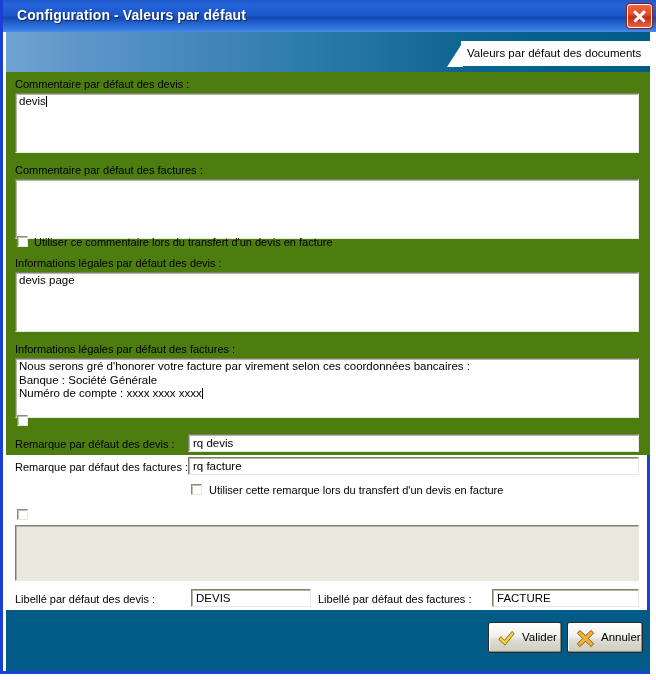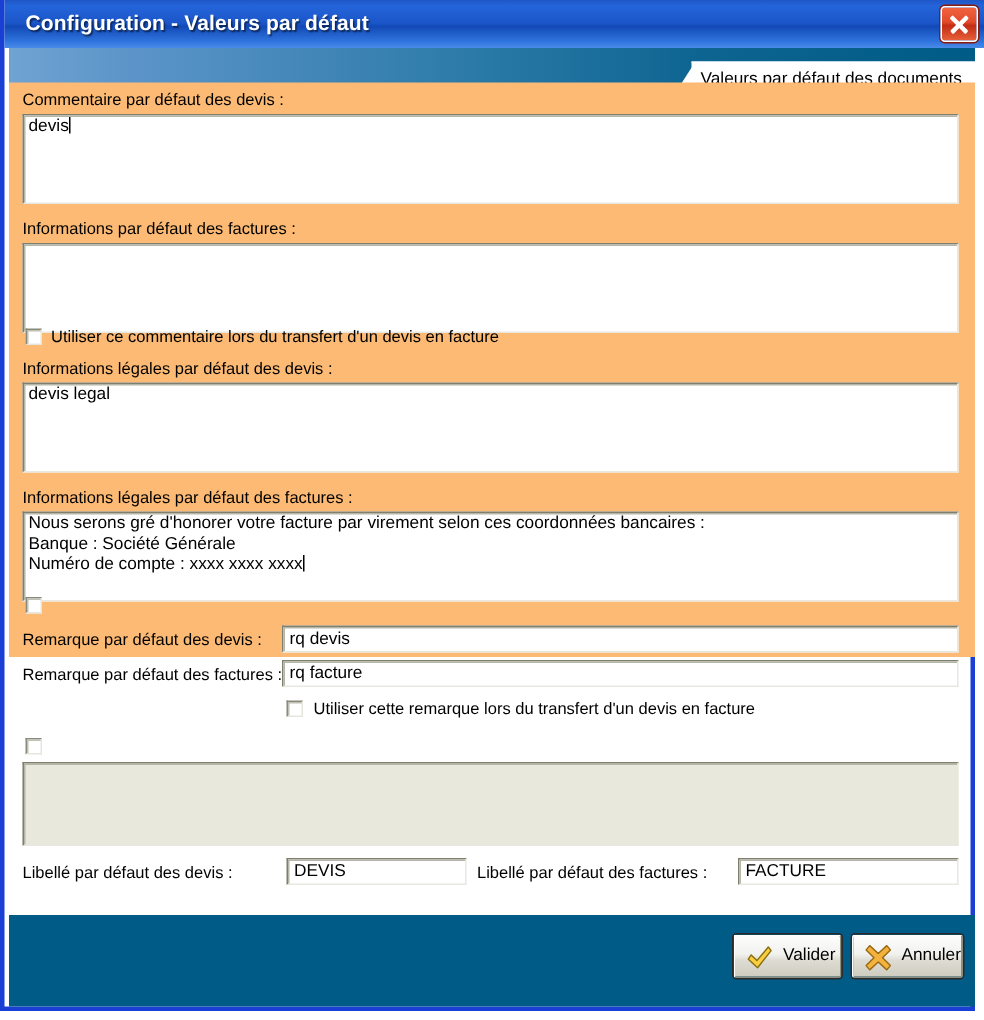--- a/index.html
+++ b/index.html
@@ -106,24 +106,24 @@
     padding: 5px 11px 0 6px;
     font-size: 11.5px;
     color: #000000;
     white-space: nowrap;
   }
 
   
   #content {
     position: absolute;
     left: 3px;
-    top: 55px;
+    top: 72px;
     width: 644px;
     height: 383px;
-    background: #fdba74;
+    background: #4d7c0f;
   }
 
   .fld-label {
     position: absolute;
     font-size: 11px;
     color: #000000;
     white-space: nowrap;
   }
 
   
@@ -249,31 +249,31 @@
     </div>
   </div>
 
   <div id="content">
 
     <span class="fld-label" style="left:9px; top:6px;">Commentaire par défaut des devis :</span>
     <div class="sunken" style="left:9px; top:21px; width:624px; height:60px;">
       <span class="ta-text"><span>devis</span><span class="caret"></span></span>
     </div>
 
-    <span class="fld-label" style="left:9px; top:92px;">Informations par défaut des factures :</span>
+    <span class="fld-label" style="left:9px; top:92px;">Commentaire par défaut des factures :</span>
     <div class="sunken" style="left:9px; top:107px; width:624px; height:60px;">
       <span class="ta-text"></span>
     </div>
 
     <div class="cbox" style="left:11px; top:164px;"></div>
     <span class="cbox-label" style="left:28px; top:164px;">Utiliser ce commentaire lors du transfert d'un devis en facture</span>
 
     <span class="fld-label" style="left:9px; top:185px;">Informations légales par défaut des devis :</span>
     <div class="sunken" style="left:9px; top:200px; width:624px; height:60px;">
-      <span class="ta-text">devis legal</span>
+      <span class="ta-text">devis page</span>
     </div>
 
     <span class="fld-label" style="left:9px; top:271px;">Informations légales par défaut des factures :</span>
     <div class="sunken" style="left:9px; top:286px; width:624px; height:60px;">
       <span class="ta-text"><span>Nous serons gré d'honorer votre facture par virement selon ces coordonnées bancaires :
 Banque : Société Générale
 Numéro de compte : xxxx xxxx xxxx</span><span class="caret"></span></span>
     </div>
 
     <div class="cbox" style="left:11px; top:343px;"></div>

